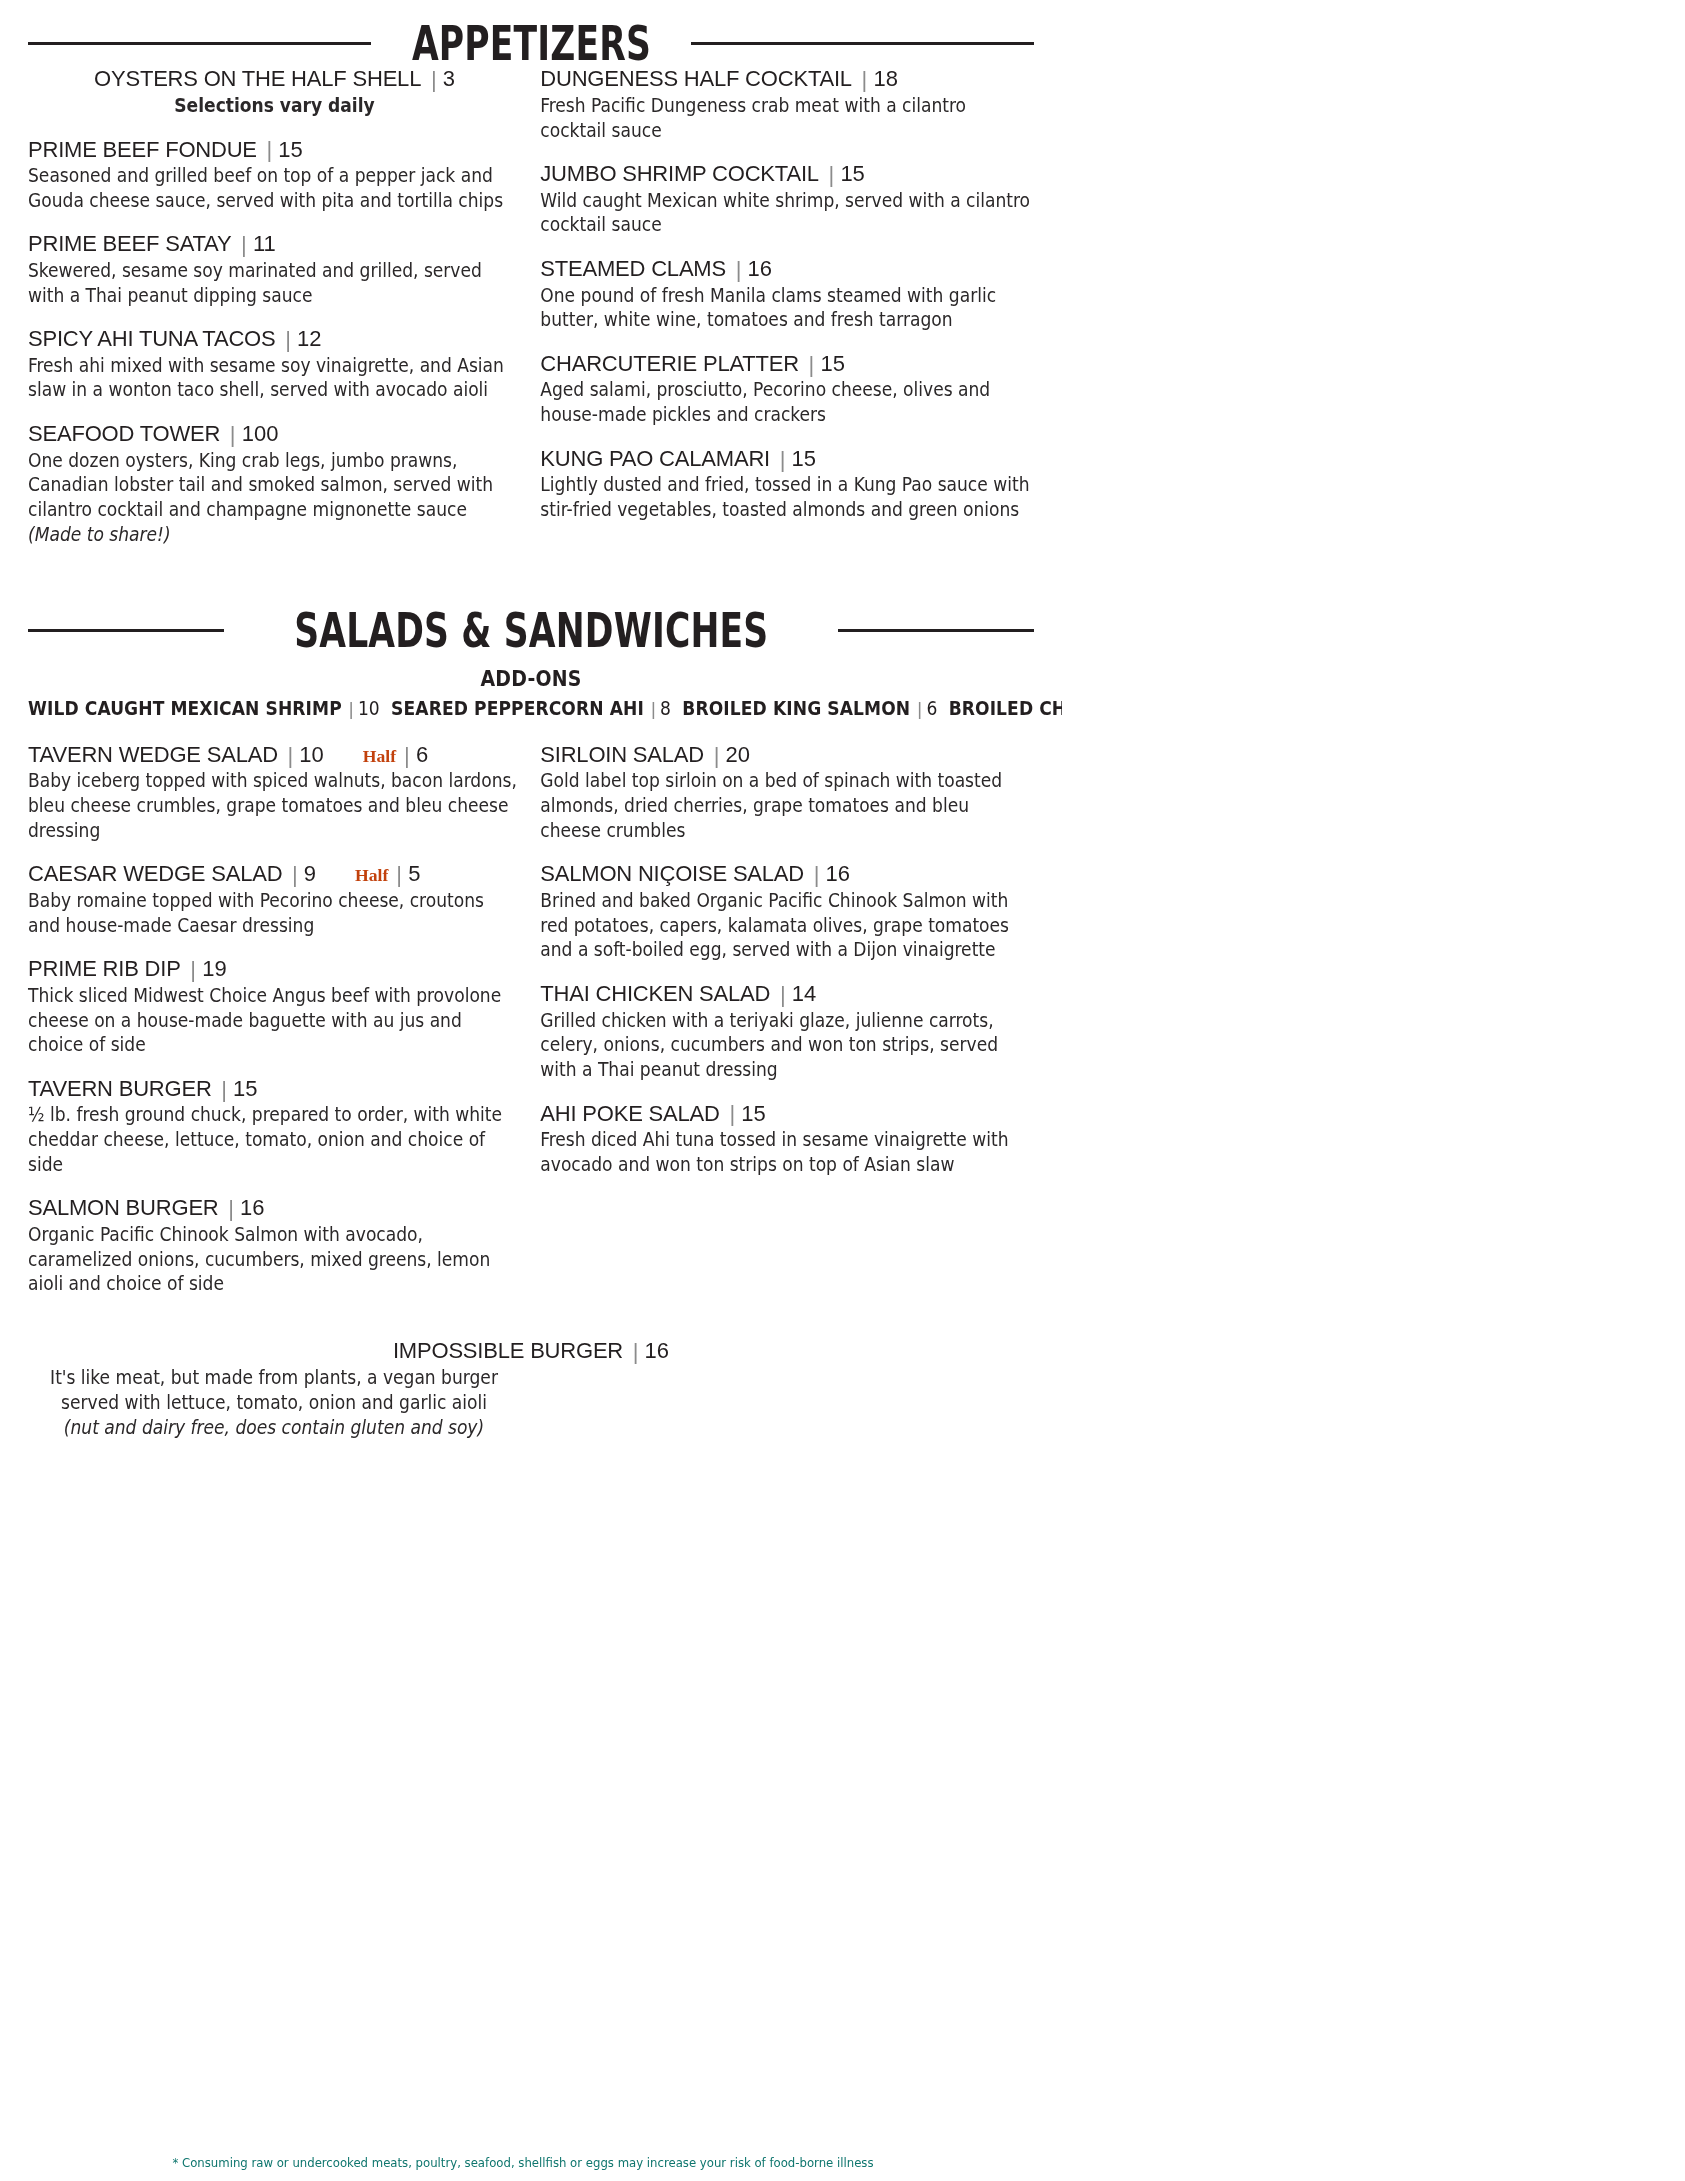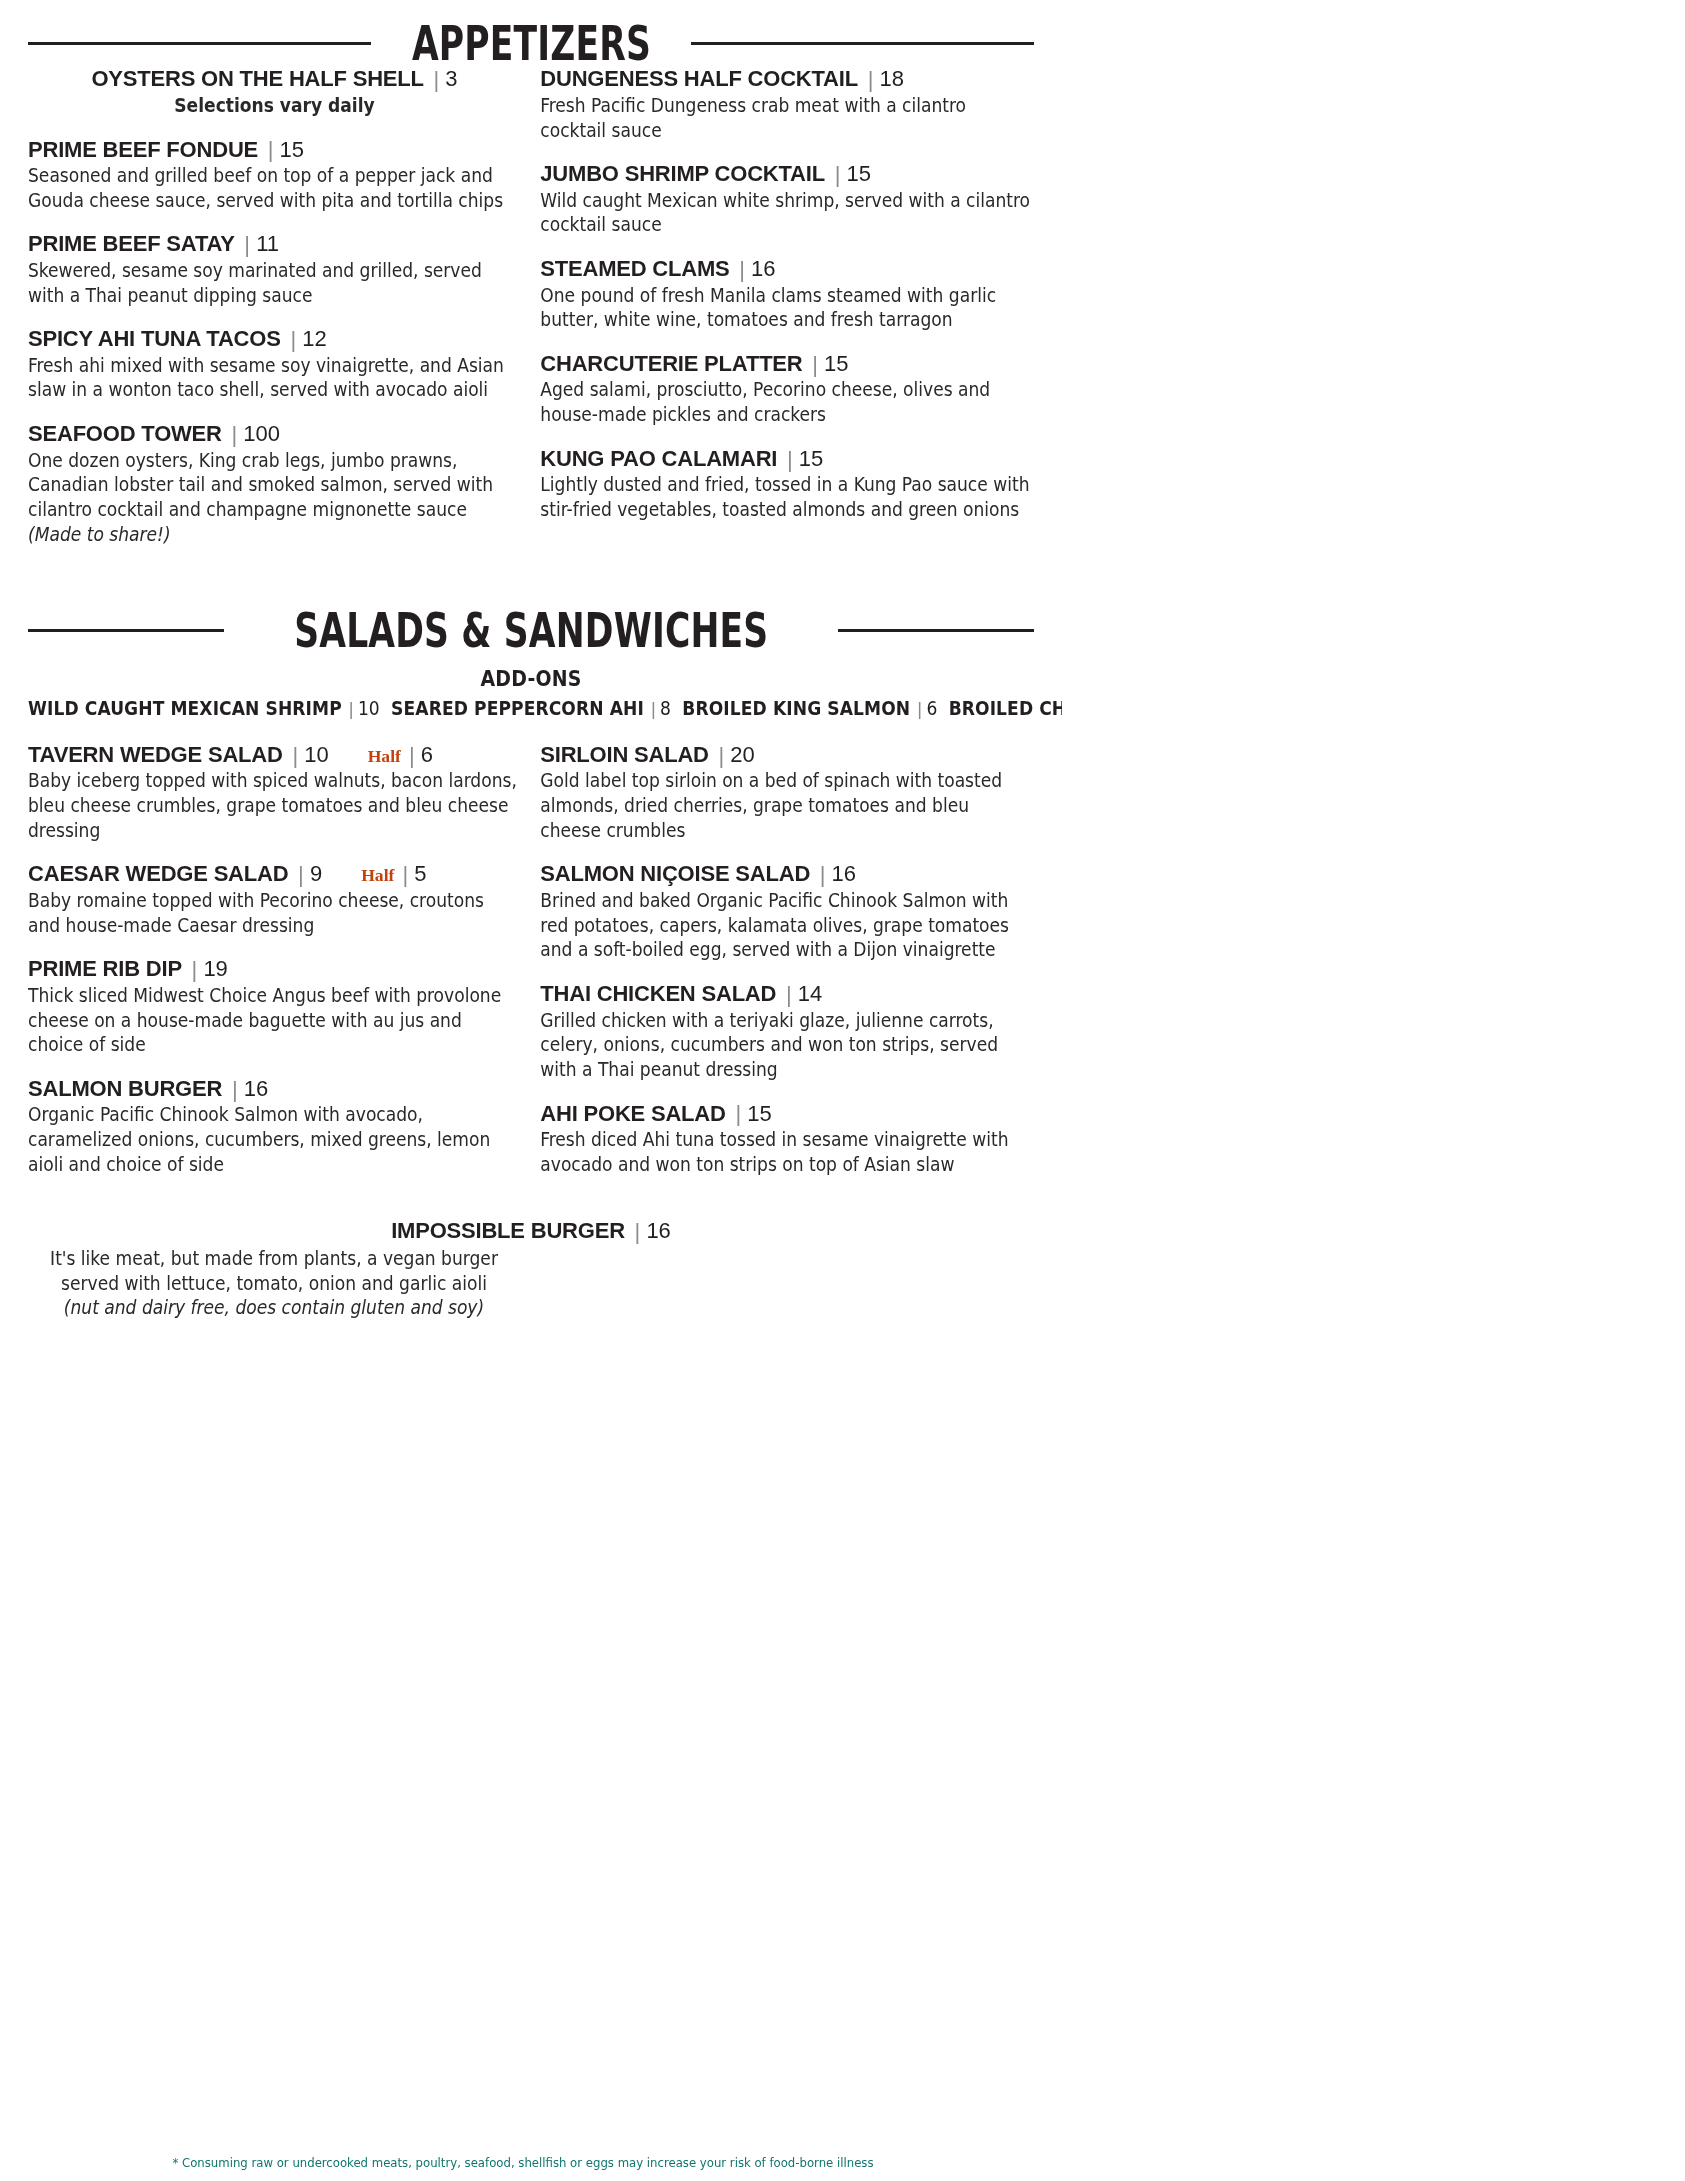--- a/index.html
+++ b/index.html
@@ -64,21 +64,21 @@
   .item.centered { text-align: center; }
 
   .item-head {
     display: block;
     line-height: 1.12;
     margin-bottom: 0.9px;
     white-space: nowrap;
   }
   .item-name {
     font-family: "Liberation Sans", sans-serif;
-    font-weight: 700;
+    font-weight: 400;
     font-size: 22px;
     letter-spacing: -0.2px;
     color: #231f20;
   }
   .pipe {
     display: inline-block;
     color: #8b8b8b;
     font-weight: 300;
     font-size: 22px;
     margin: 0 6.1px 0 9.7px;
@@ -299,20 +299,26 @@
         <div class="item-desc">Baby romaine topped with Pecorino cheese, croutons and house-made Caesar dressing</div>
       </div>
 
       <div class="item">
         <div class="item-head">
           <span class="item-name">PRIME RIB DIP</span><span class="pipe">|</span><span class="price">19</span>
         </div>
         <div class="item-desc">Thick sliced Midwest Choice Angus beef with provolone cheese on a house-made baguette with au jus and choice of side</div>
       </div>
 
+      <div class="item">
+        <div class="item-head">
+          <span class="item-name">TAVERN BURGER</span><span class="pipe">|</span><span class="price">15</span>
+        </div>
+        <div class="item-desc">½ lb. fresh ground chuck, prepared to order, with white cheddar cheese, lettuce, tomato, onion and choice of side</div>
+      </div>
 
       <div class="item">
         <div class="item-head">
           <span class="item-name">SALMON BURGER</span><span class="pipe">|</span><span class="price">16</span>
         </div>
         <div class="item-desc">Organic Pacific Chinook Salmon with avocado, caramelized onions, cucumbers, mixed greens, lemon aioli and choice of side</div>
       </div>
 
     </div>
 

